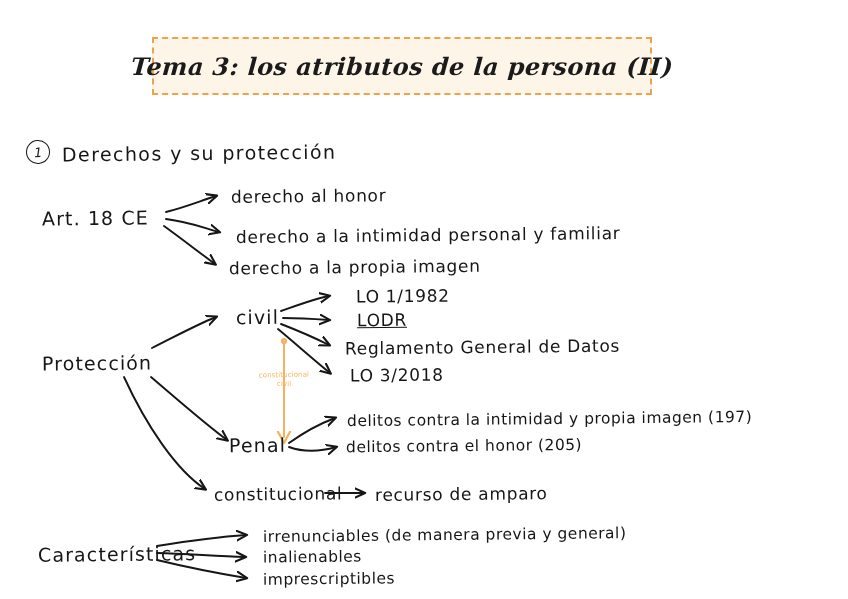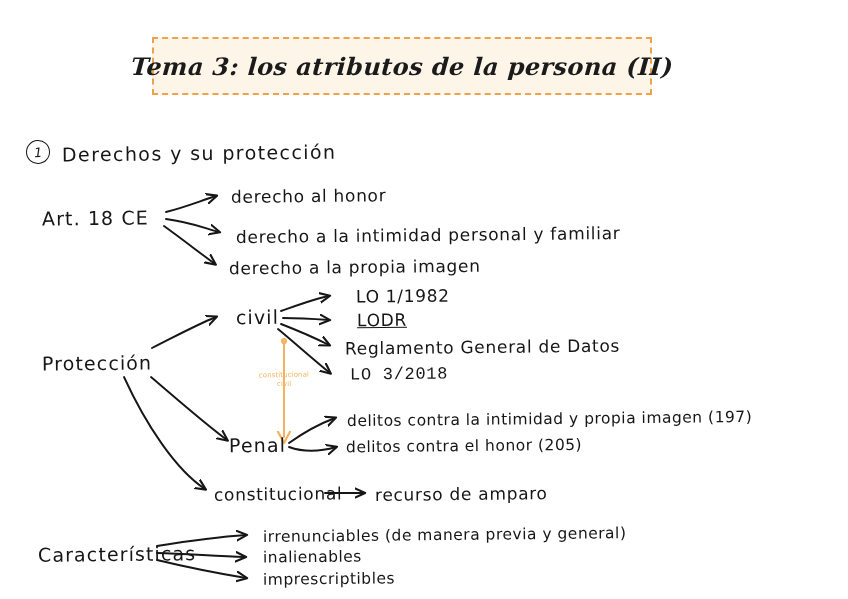--- a/index.html
+++ b/index.html
@@ -158,21 +158,21 @@
 <div class="hw lvl2" style="left:231px; top:186px;">derecho al honor</div>
 <div class="hw lvl2" style="left:236px; top:225px;">derecho a la intimidad personal y familiar</div>
 <div class="hw lvl2" style="left:229px; top:257px;">derecho a la propia imagen</div>
 
 <div class="hw lvl1" style="left:42px; top:352px;">Protección</div>
 
 <div class="hw lvl1" style="left:236px; top:306px;">civil</div>
 <div class="hw lvl2" style="left:356px; top:286px;">LO 1/1982</div>
 <div class="hw lvl2" style="left:357px; top:310px;text-decoration:underline;">LODR</div>
 <div class="hw lvl2" style="left:345px; top:337px;">Reglamento General de Datos</div>
-<div class="hw lvl2" style="left:350px; top:365px;font-family:Liberation Mono, monospace;">LO 3/2018</div>
+<div class="hw lvl2" style="left:350px; top:365px;">LO 3/2018</div>
 
 <div class="annot-orange">
   <span>constitucional</span><br>
   <span>civil</span>
 </div>
 
 <div class="hw lvl1" style="left:229px; top:434px;">Penal</div>
 <div class="hw lvl3" style="left:347px; top:410px;">delitos contra la intimidad y propia imagen (197)</div>
 <div class="hw lvl3" style="left:346px; top:437px;">delitos contra el honor (205)</div>
 

